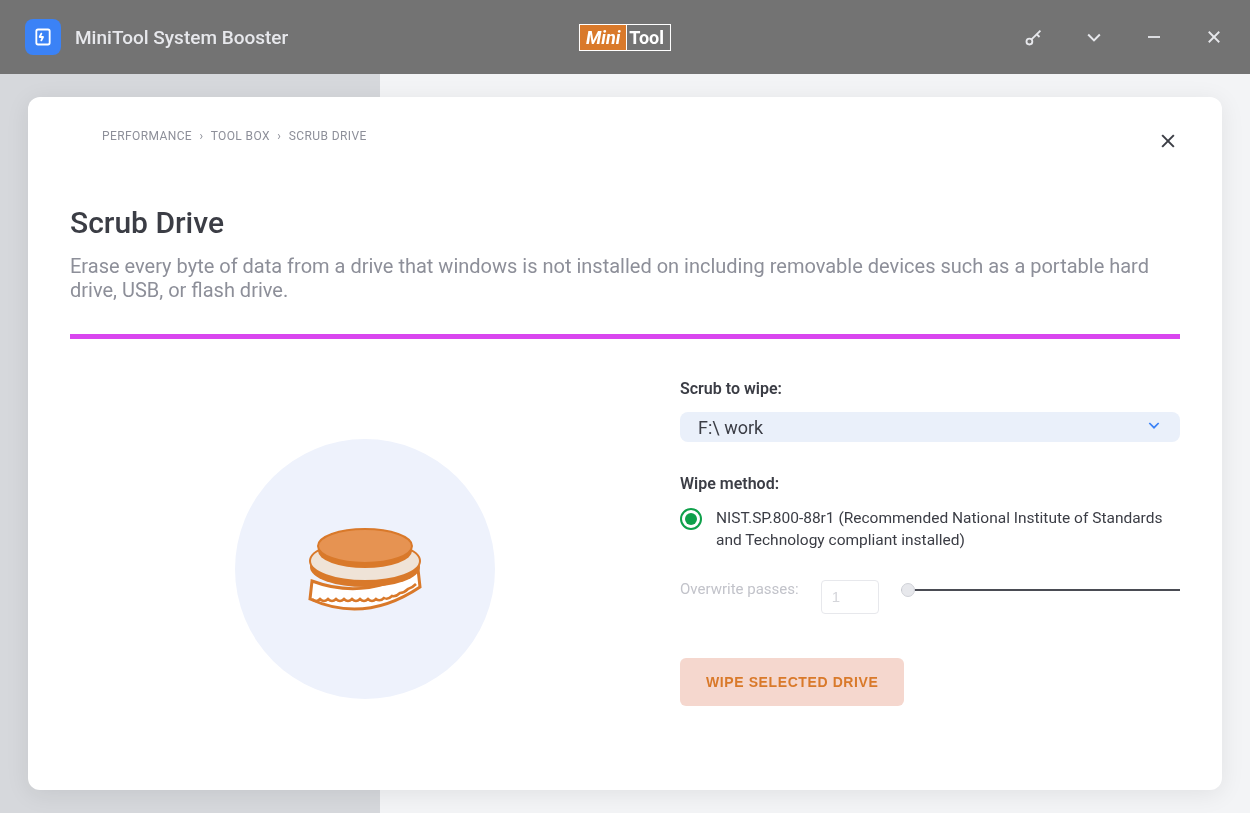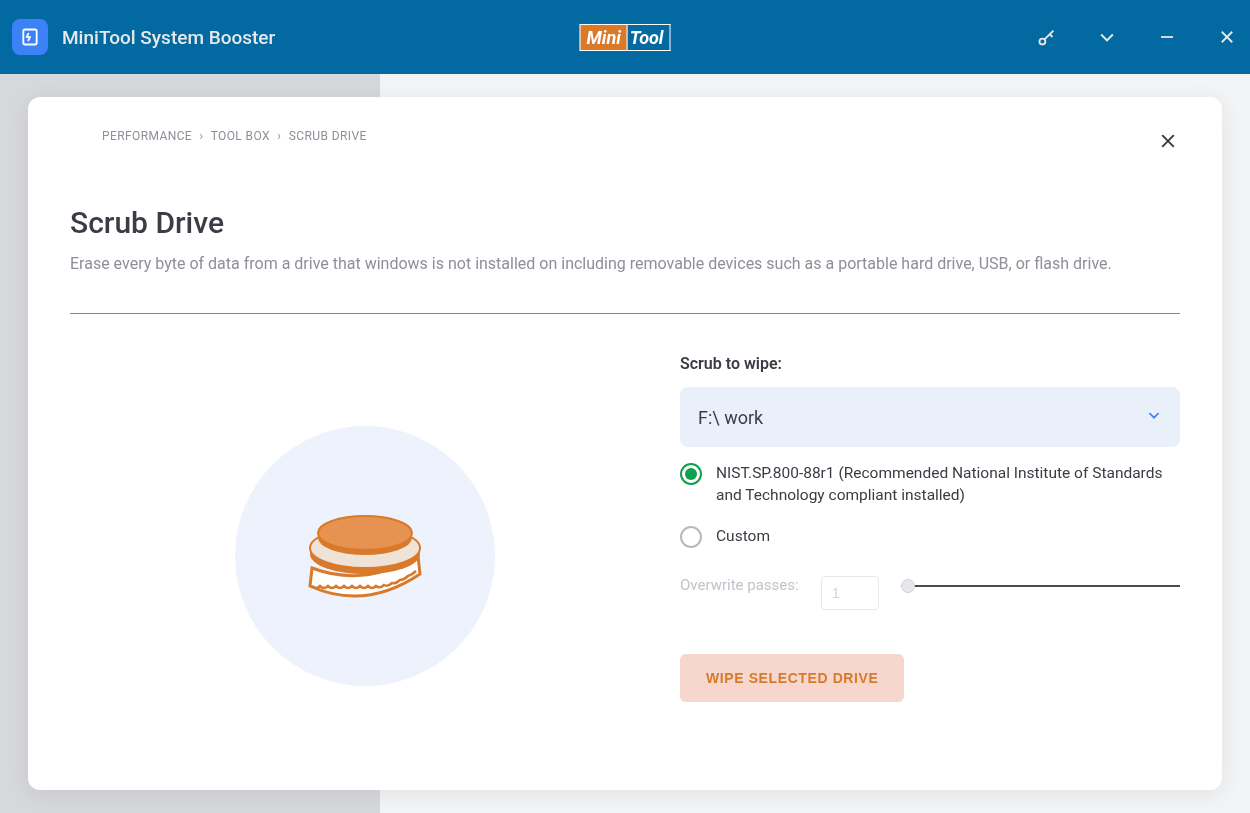--- a/index.html
+++ b/index.html
@@ -14,24 +14,24 @@
   .window {
     width: 1250px;
     height: 813px;
     background: #14161b;
     display: flex;
     flex-direction: column;
   }
   
   .titlebar {
     height: 74px;
-    background: #0369a1;
-    display: flex;
-    align-items: center;
-    padding: 0 12px;
+    background: #737373;
+    display: flex;
+    align-items: center;
+    padding: 0 25px;
     position: relative;
   }
   .app-icon {
     width: 36px;
     height: 36px;
     background: #3b82f6;
     border-radius: 8px;
     display: flex;
     align-items: center;
     justify-content: center;
@@ -55,21 +55,20 @@
     background: #d9792a;
     color: #fff;
     font-style: italic;
     font-weight: 700;
     padding: 2px 6px;
     font-size: 18px;
     border: 1px solid #fff;
   }
   .brand-tool {
     color: #fff;
-    font-style: italic;
     font-weight: 700;
     padding: 2px 6px 2px 2px;
     font-size: 18px;
     border: 1px solid #fff;
     border-left: none;
   }
   .titlebar-controls {
     margin-left: auto;
     display: flex;
     align-items: center;
@@ -132,25 +131,25 @@
     line-height: 1;
     padding: 2px;
   }
   .page-title {
     font-size: 30px;
     font-weight: 500;
     color: #3b3d45;
     margin-top: 48px;
   }
   .page-desc {
-    font-size: 16px;
+    font-size: 20px;
     color: #8d8f99;
     margin-top: 14px;
-    padding-bottom: 40px;
-    border-bottom: 1px solid #d946ef;
+    padding-bottom: 32px;
+    border-bottom: 5px solid #d946ef;
   }
   .content-row {
     display: flex;
     flex: 1;
     margin-top: 32px;
     gap: 20px;
   }
   .illustration-col {
     flex: 0 0 590px;
     display: flex;
@@ -172,27 +171,27 @@
   }
   .field-label {
     font-size: 16px;
     font-weight: 600;
     color: #3b3d45;
     margin-bottom: 14px;
   }
   .drive-select {
     background: #eaf0fa;
     border-radius: 8px;
-    height: 60px;
+    height: 30px;
     display: flex;
     align-items: center;
     padding: 0 18px;
     cursor: pointer;
     justify-content: space-between;
-    margin-bottom: 15px;
+    margin-bottom: 32px;
   }
   .drive-select-text {
     font-size: 18px;
     color: #3b3d45;
   }
   .chevron-blue {
     color: #3b82f6;
   }
   .radio-row {
     display: flex;
@@ -374,32 +373,29 @@
           <div class="field-label">Scrub to wipe:</div>
           <div class="drive-select">
             <span class="drive-select-text">F:\ work</span>
             <span class="chevron-blue">
               <svg width="16" height="16" viewBox="0 0 24 24" fill="none" stroke="currentColor" stroke-width="2.6">
                 <polyline points="5 9 12 16 19 9"></polyline>
               </svg>
             </span>
           </div>
 
+          <div class="field-label">Wipe method:</div>
 
           <div class="radio-row">
             <div class="radio-outer selected">
               <div class="radio-inner"></div>
             </div>
             <div class="radio-label">NIST.SP.800-88r1 (Recommended National Institute of Standards and Technology compliant installed)</div>
           </div>
 
-          <div class="radio-row">
-            <div class="radio-outer"></div>
-            <div class="radio-label">Custom</div>
-          </div>
 
           <div class="passes-row">
             <div class="passes-label">Overwrite passes:</div>
             <input class="passes-input" disabled="" value="1" style="">
             <div class="slider-wrap">
               <div class="slider-track"></div>
               <div class="slider-thumb"></div>
             </div>
           </div>
 

